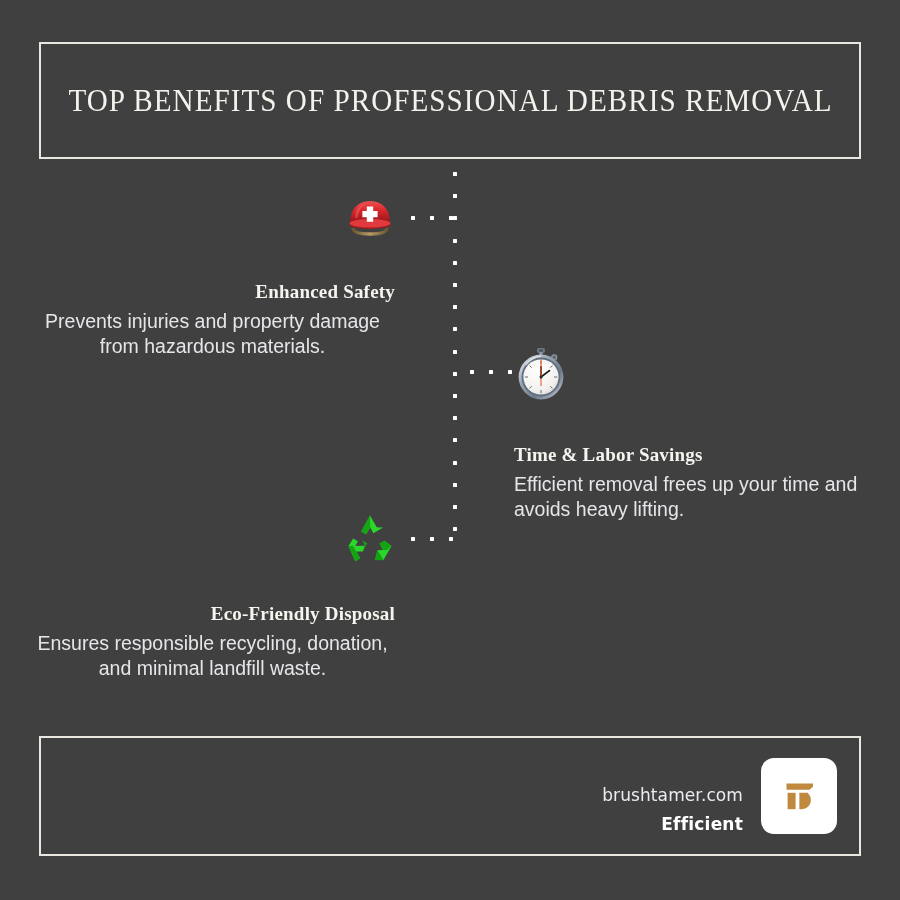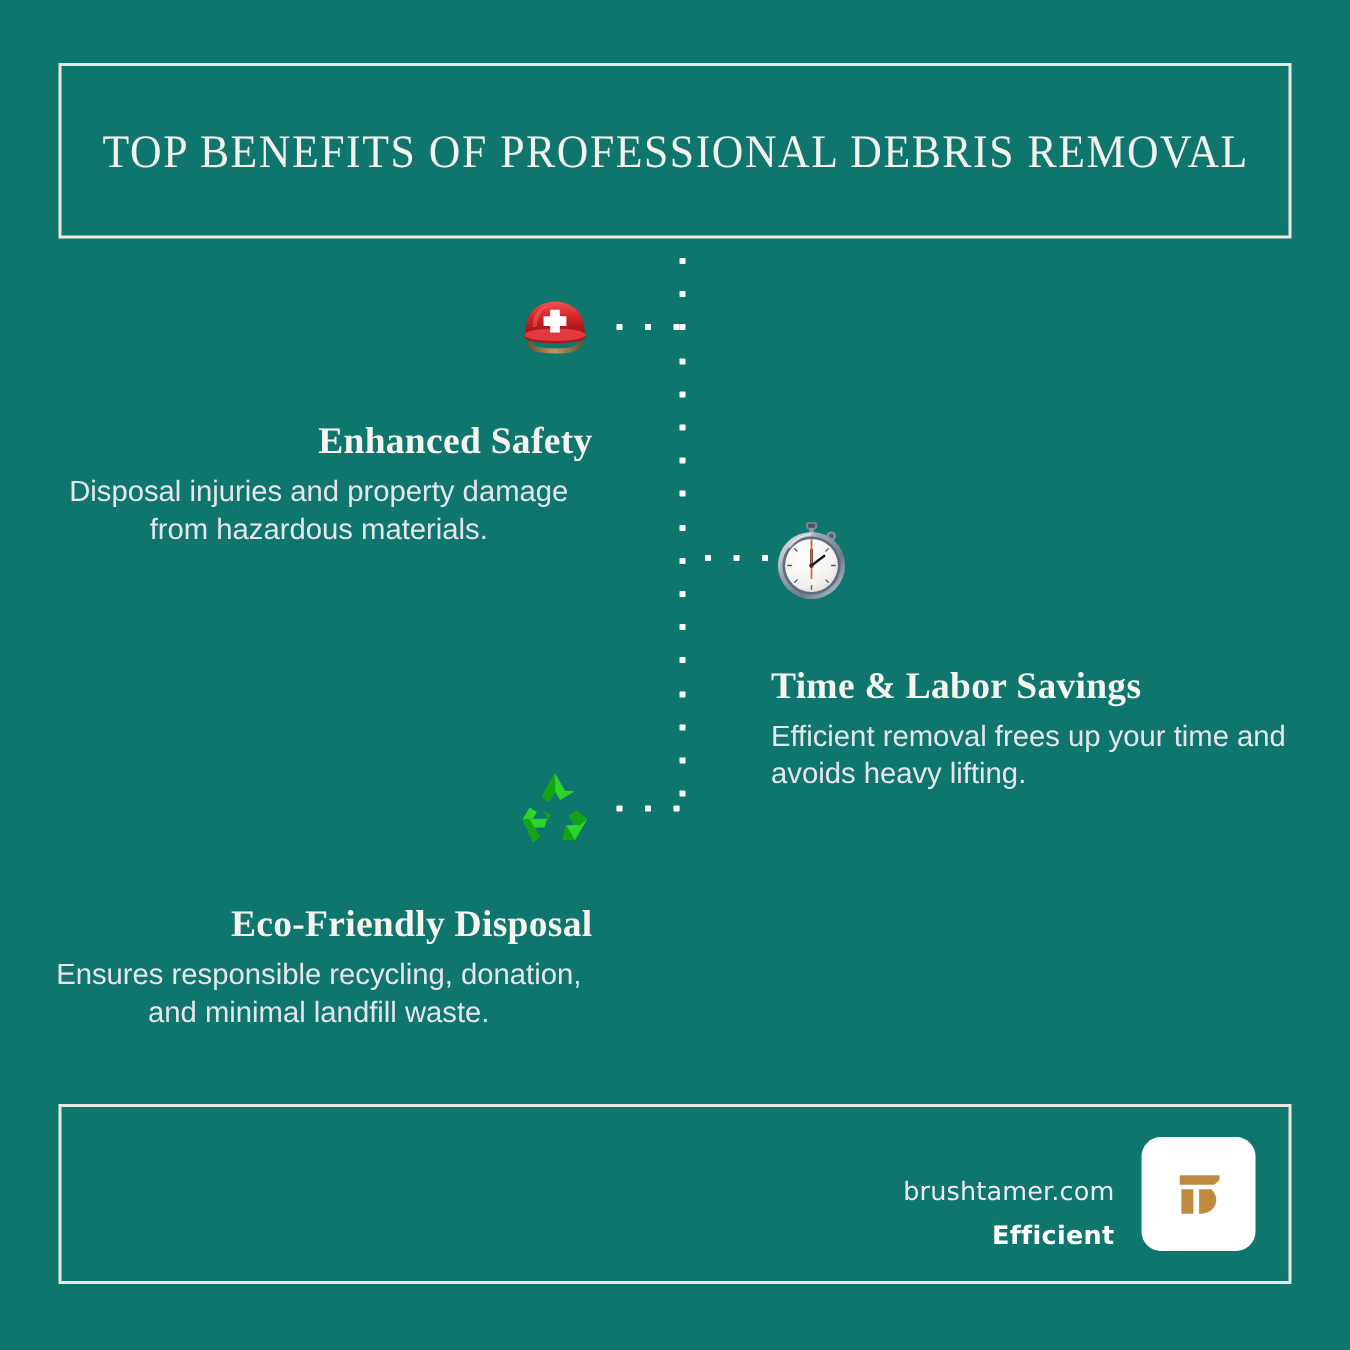--- a/index.html
+++ b/index.html
@@ -4,21 +4,21 @@
 <style>
   html, body {
     margin: 0;
     padding: 0;
     background: #0e0e16;
   }
   .canvas {
     position: relative;
     width: 900px;
     height: 900px;
-    background: #0f766e;
+    background: #404040;
     overflow: hidden;
     font-family: "Liberation Sans", sans-serif;
     -webkit-font-smoothing: antialiased;
   }
 
   
   .title-box {
     position: absolute;
     left: 39px;
     top: 42px;
@@ -48,21 +48,21 @@
     background: #ffffff;
     border-radius: 0.5px;
   }
 
   
   .block {
     position: absolute;
   }
   .block .heading {
     font-family: "Liberation Serif", "DejaVu Serif", serif;
-    font-size: 25px;
+    font-size: 19px;
     font-weight: 700;
     color: #f6f4ef;
     letter-spacing: 0.2px;
     line-height: 1.15;
     margin: 0;
   }
   .block .body {
     font-family: "Liberation Sans", sans-serif;
     font-size: 19.5px;
     color: #e6e6ea;
@@ -259,21 +259,21 @@
         <path d="M6.5 37 L22.8 36.8 L20.9 42.6 L14.2 42.6 L18.2 49.3 L13.2 52.2 Z" fill="#2ad62a"></path>
         <path d="M6.5 37 L13.2 52.2 L18.2 49.3 L14.2 42.6 L11 37 Z" fill="#13a313"></path>
         <path d="M6.5 37 L11.1 29.4 L15.9 32.3 L13.3 36.9 Z" fill="#2ad62a"></path>
         <path d="M20.3 31.3 L25.2 34.2 L20.9 42.6 L22.8 36.8 Z" fill="#13a313"></path>
       </g>
     </svg>
   </div>
 
   <div class="block block-1">
     <div class="heading">Enhanced Safety</div>
-    <div class="body">Disposal injuries and property damage from hazardous materials.</div>
+    <div class="body">Prevents injuries and property damage from hazardous materials.</div>
   </div>
 
   <div class="block block-2">
     <div class="heading">Time &amp; Labor Savings</div>
     <div class="body">Efficient removal frees up your time and avoids heavy lifting.</div>
   </div>
 
   <div class="block block-3">
     <div class="heading">Eco-Friendly Disposal</div>
     <div class="body">Ensures responsible recycling, donation, and minimal landfill waste.</div>

